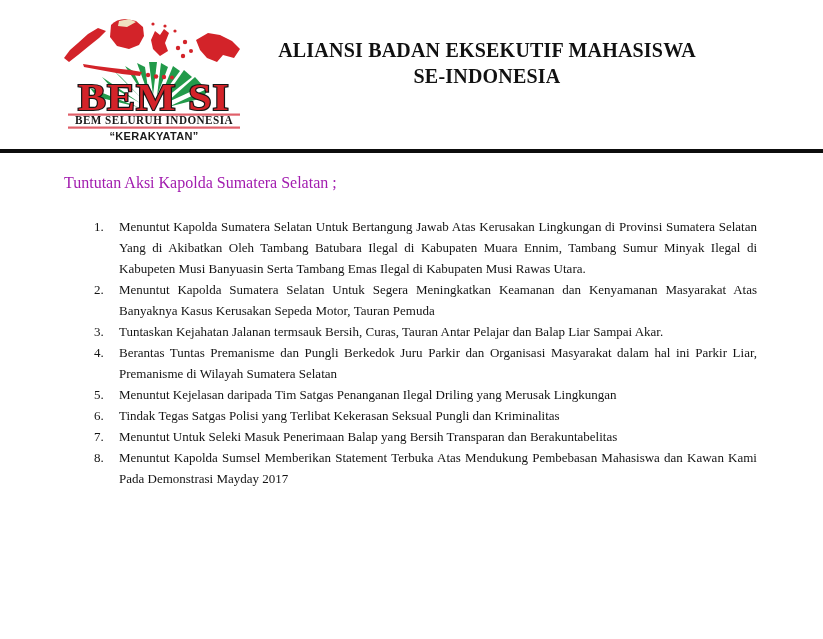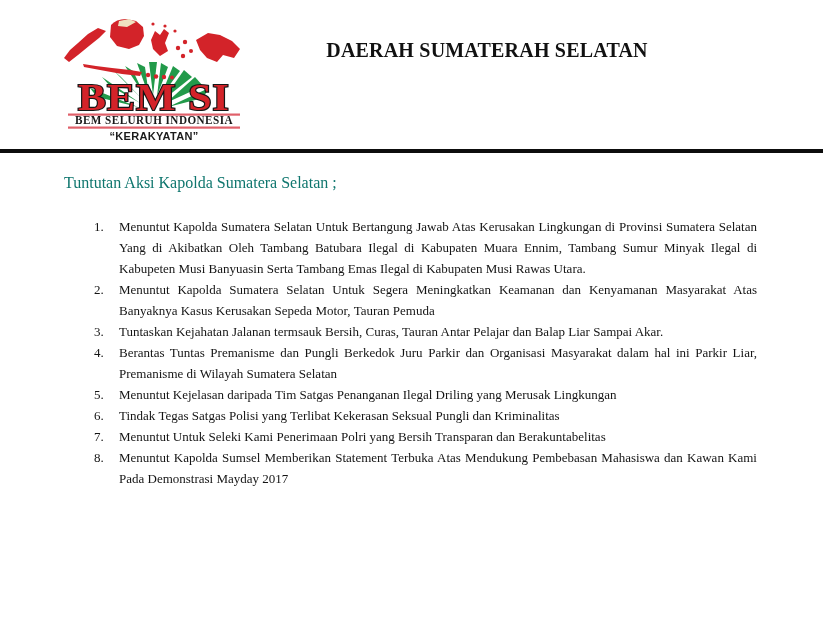--- a/index.html
+++ b/index.html
@@ -28,21 +28,21 @@
   }
 
   .divider{
     position:absolute;left:0;top:149px;width:823px;height:4px;
     background:#0d0d0d;
   }
 
   
   .intro{
     position:absolute;left:64px;top:172px;margin:0;
-    font-size:16px;line-height:21px;color:#0f766e;
+    font-size:16px;line-height:21px;color:#a21caf;
   }
   ol.demands{
     position:absolute;left:94px;top:216px;width:663px;
     margin:0;padding:0;
     list-style:none;
     counter-reset:demand;
   }
   ol.demands li{
     position:relative;
     counter-increment:demand;
@@ -106,35 +106,36 @@
 
         <rect x="12" y="95.5" width="172" height="2.2" fill="#e0606a"></rect>
         <text x="98" y="106" text-anchor="middle" font-family="'Liberation Serif', serif" font-weight="bold" font-size="12" letter-spacing="0.5" fill="#1a1a1a" textLength="158" lengthAdjust="spacingAndGlyphs">BEM SELURUH INDONESIA</text>
         <rect x="12" y="108.5" width="172" height="2.2" fill="#e0606a"></rect>
 
         <text x="98" y="122" text-anchor="middle" font-family="'Liberation Sans', sans-serif" font-weight="bold" font-size="11" letter-spacing="0.3" fill="#1a1a1a">“KERAKYATAN”</text>
       </svg>
     </div>
 
     <div class="titles">
-      <div>DAERAH SUMATERAH SELATAN</div>
+      <div>ALIANSI BADAN EKSEKUTIF MAHASISWA</div>
+      <div>SE-INDONESIA</div>
     </div>
 
   </header>
 
   <div class="divider"></div>
 
   <main>
     <p class="intro">Tuntutan Aksi Kapolda Sumatera Selatan ;</p>
 
     <ol class="demands">
       <li>Menuntut Kapolda Sumatera Selatan Untuk Bertangung Jawab Atas Kerusakan Lingkungan di Provinsi Sumatera Selatan Yang di Akibatkan Oleh Tambang Batubara Ilegal di Kabupaten Muara Ennim, Tambang Sumur Minyak Ilegal di Kabupeten Musi Banyuasin Serta Tambang Emas Ilegal di Kabupaten Musi Rawas Utara.</li>
       <li>Menuntut Kapolda Sumatera Selatan Untuk Segera Meningkatkan Keamanan dan Kenyamanan Masyarakat Atas Banyaknya Kasus Kerusakan Sepeda Motor, Tauran Pemuda</li>
       <li>Tuntaskan Kejahatan Jalanan termsauk Bersih, Curas, Tauran Antar Pelajar dan Balap Liar Sampai Akar.</li>
       <li>Berantas Tuntas Premanisme dan Pungli Berkedok Juru Parkir dan Organisasi Masyarakat dalam hal ini Parkir Liar, Premanisme di Wilayah Sumatera Selatan</li>
       <li>Menuntut Kejelasan daripada Tim Satgas Penanganan Ilegal Driling yang Merusak Lingkungan</li>
       <li>Tindak Tegas Satgas Polisi yang Terlibat Kekerasan Seksual Pungli dan Kriminalitas</li>
-      <li>Menuntut Untuk Seleki Kami Penerimaan Polri yang Bersih Transparan dan Berakuntabelitas</li>
+      <li>Menuntut Untuk Seleki Masuk Penerimaan Balap yang Bersih Transparan dan Berakuntabelitas</li>
       <li>Menuntut Kapolda Sumsel Memberikan Statement Terbuka Atas Mendukung Pembebasan Mahasiswa dan Kawan Kami Pada Demonstrasi Mayday 2017</li>
     </ol>
   </main>
 
 </div>
 
 </body></html>

